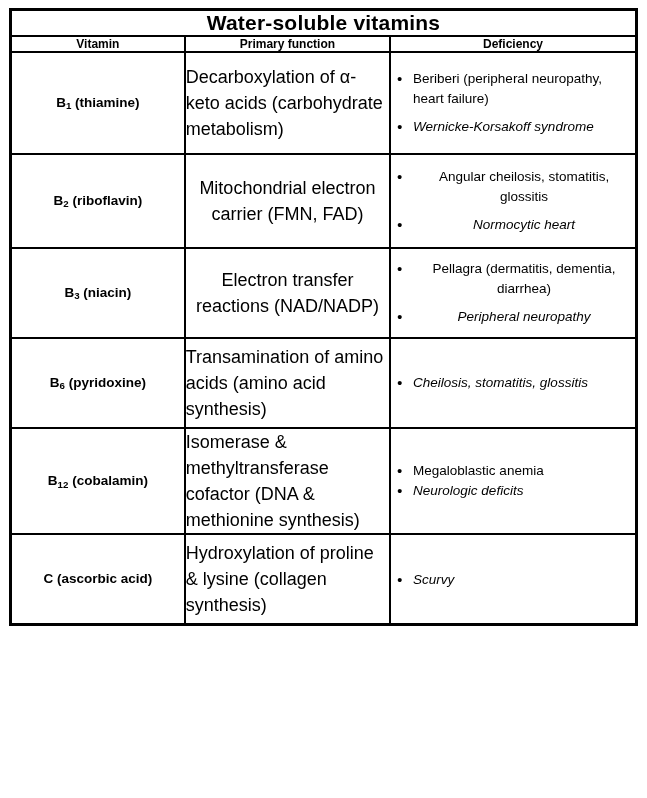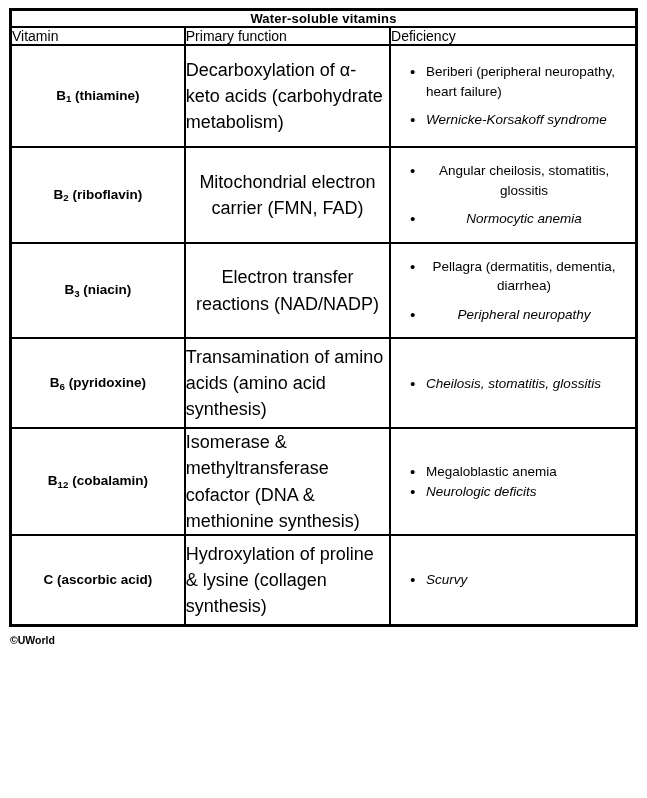--- a/index.html
+++ b/index.html
@@ -28,27 +28,28 @@
     border: 3px solid #000;
   }
   table.vit td, table.vit th {
     border: 2px solid #000;
     vertical-align: middle;
     padding: 0;
   }
   .title-cell {
     text-align: center;
     font-weight: bold;
-    font-size: 13px;
+    font-size: 21px;
     padding: 10px 4px 11px 4px;
     letter-spacing: 0.2px;
   }
   .hdr-cell {
-    font-weight: normal;
-    font-size: 14px;
+    text-align: center;
+    font-weight: bold;
+    font-size: 12px;
     padding: 11px 4px 12px 4px;
   }
   .col-vit { width: 174px; }
   .col-fun { width: 205px; }
   .col-def { width: 246px; }
 
   td.vit-name {
     text-align: center;
     font-weight: bold;
     font-size: 13.5px;
@@ -61,21 +62,21 @@
     padding: 10px 12px 10px 12px;
     vertical-align: middle;
   }
   td.def {
     font-size: 13.5px;
     line-height: 1.45;
     padding: 8px 10px 8px 10px;
     vertical-align: middle;
   }
   ul.bullets {
-    margin: 13px;
+    margin: 0;
     padding: 0 0 0 20px;
     list-style: none;
   }
   ul.bullets li {
     position: relative;
     margin: 0 0 9px 0;
     padding-left: 2px;
   }
   ul.bullets li:last-child { margin-bottom: 0; font-style: italic; }
   ul.bullets.tight li { margin-bottom: 1px; }
@@ -137,21 +138,21 @@
           </ul>
         </td>
       </tr>
 
       <tr class="row-b2">
         <td class="vit-name"><span>B</span><sub>2</sub><span> (riboflavin)</span></td>
         <td class="func">Mitochondrial electron carrier (FMN, FAD)</td>
         <td class="def">
           <ul class="bullets">
             <li>Angular cheilosis, stomatitis, glossitis</li>
-            <li>Normocytic anemia</li>
+            <li>Normocytic heart</li>
           </ul>
         </td>
       </tr>
 
       <tr class="row-b3">
         <td class="vit-name"><span>B</span><sub>3</sub><span> (niacin)</span></td>
         <td class="func">Electron transfer reactions (NAD/NADP)</td>
         <td class="def">
           <ul class="bullets">
             <li>Pellagra (dermatitis, dementia, diarrhea)</li>
@@ -187,14 +188,13 @@
         <td class="func">Hydroxylation of proline &amp; lysine (collagen synthesis)</td>
         <td class="def">
           <ul class="bullets">
             <li>Scurvy</li>
           </ul>
         </td>
       </tr>
     </tbody>
   </table>
 
-  <div class="footer">©UWorld</div>
 </div>
 
 </body></html>

